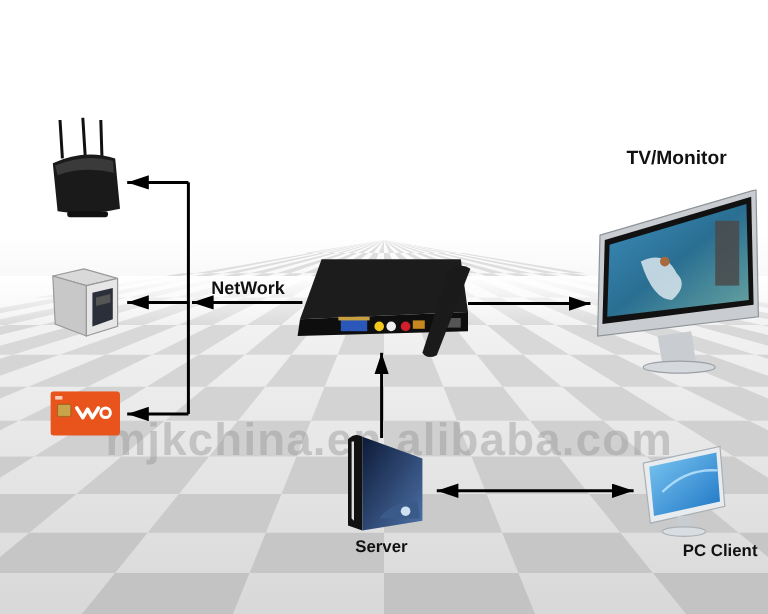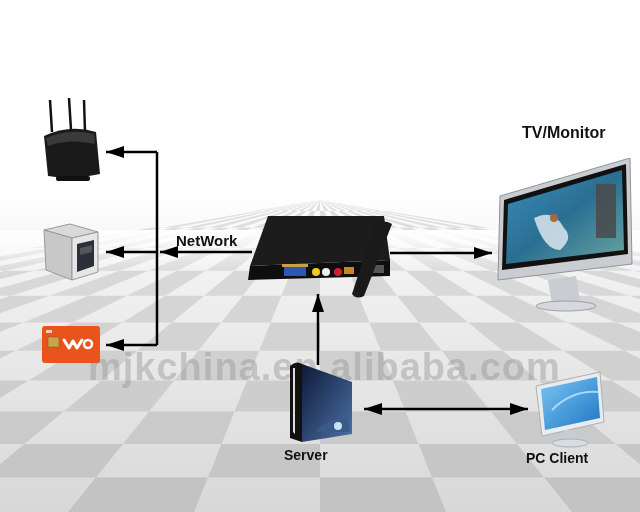--- a/index.html
+++ b/index.html
@@ -315,15 +315,15 @@
     </defs>
     <path d="M4,16 L68,2 L72,52 L10,66 Z" fill="#e8ecef" stroke="#a9b0b6"></path>
     <path d="M9,19 L65,7 L68,48 L13,60 Z" fill="url(#pcs)"></path>
     <path d="M20,40 Q40,20 66,22" stroke="#bfe6ff" stroke-width="2" fill="none" opacity="0.8"></path>
     <rect x="32" y="60" width="12" height="10" fill="#c8cdd2"></rect>
     <ellipse cx="38" cy="73" rx="18" ry="4" fill="#d8dde1" stroke="#a9b0b6"></ellipse>
   </svg>
 
   <div class="label" style="left:176px;top:232px;font-size:15px">NetWork</div>
   <div class="label" style="left:522px;top:124px;font-size:16px">TV/Monitor</div>
-  <div class="label" style="left:284px;top:447px;font-size:14px">Server</div>
-  <div class="label" style="left:526px;top:450px;font-size:14px">PC Client</div>
+  <div class="label" style="left:296px;top:447px;font-size:14px">Server</div>
+  <div class="label" style="left:569px;top:450px;font-size:14px">PC Client</div>
 </div>
 
 </body></html>

